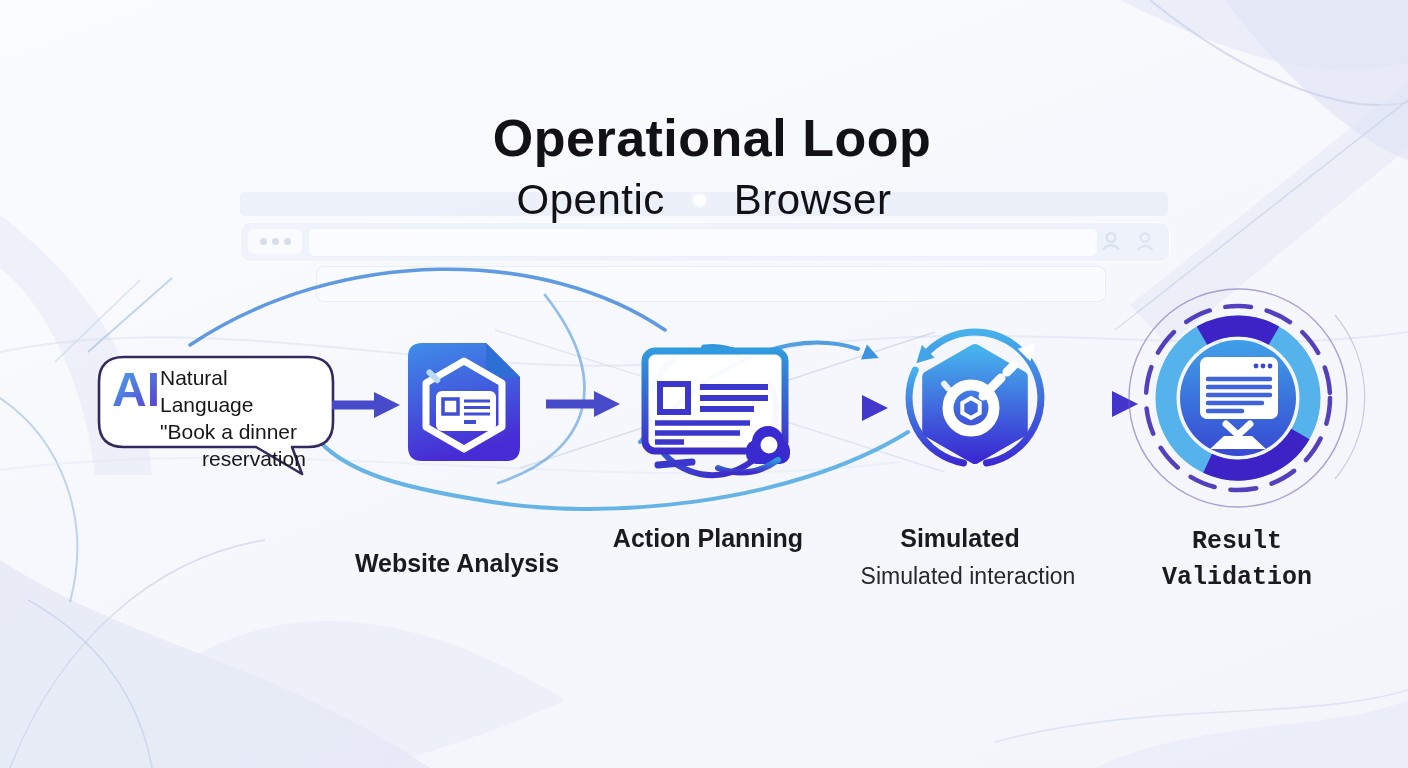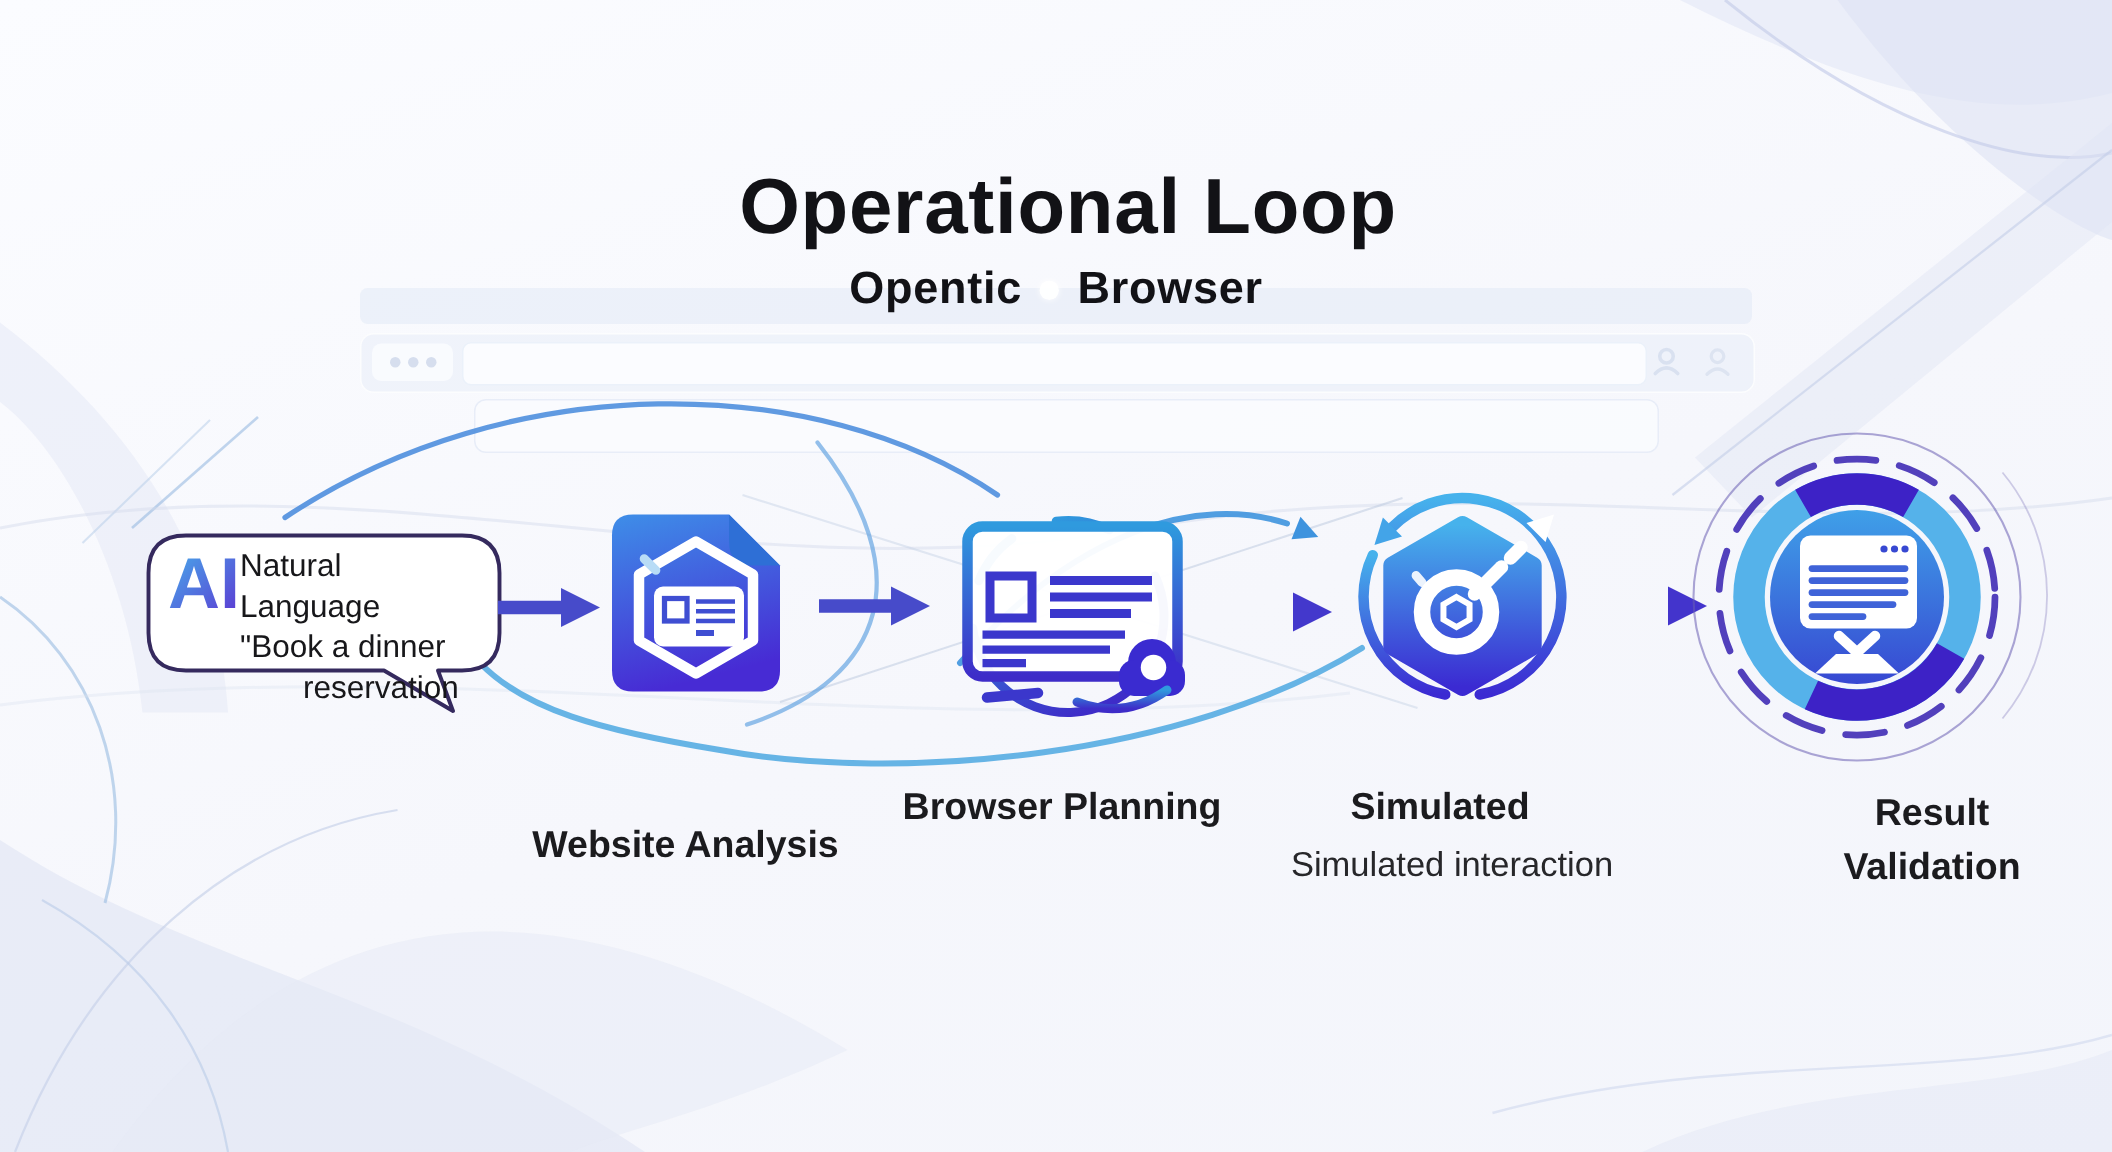--- a/index.html
+++ b/index.html
@@ -5,22 +5,22 @@
   html,body{margin:0;padding:0;}
   body{font-family:"Liberation Sans", sans-serif; background:#ffffff;}
   #stage{position:relative;width:1408px;height:768px;overflow:hidden;
          background:linear-gradient(160deg,#fbfcff 0%,#f6f7fc 55%,#f3f5fb 100%);}
   .abs{position:absolute;}
   svg{display:block;}
 
   
   .title-block{left:0;top:108px;width:1408px;text-align:center;color:#121216;}
   .title-line1{font-size:52px;font-weight:700;letter-spacing:.5px;padding-left:16px;}
-  .title-line2{font-size:30px;font-weight:700;letter-spacing:.5px;margin-top:8px;
-               display:flex;justify-content:center;align-items:center;gap:12px;}
+  .title-line2{font-size:42px;font-weight:400;letter-spacing:.5px;margin-top:8px;
+               display:flex;justify-content:center;align-items:center;gap:28px;}
   .title-dot{width:13px;height:13px;border-radius:50%;background:rgba(255,255,255,.95);
              box-shadow:0 0 4px rgba(255,255,255,.9);}
 
   
   .tab-strip{left:240px;top:192px;width:928px;height:24px;border-radius:5px;
              background:rgba(226,233,246,.55);}
   .address-bar{left:240px;top:222px;width:928px;height:38px;border-radius:9px;
                background:rgba(234,239,249,.6);border:1px solid rgba(255,255,255,.8);}
   .dots-box{left:248px;top:229px;width:54px;height:25px;border-radius:6px;
             background:rgba(249,251,254,.95);display:flex;align-items:center;
@@ -240,25 +240,25 @@
       <line x1="86" y1="114" x2="148" y2="114"></line>
       <line x1="86" y1="122" x2="140" y2="122"></line>
       <line x1="86" y1="130" x2="120" y2="130"></line>
     </g>
     <path d="M104,143 L116,154 L128,143" fill="none" stroke="#ffffff" stroke-width="7" stroke-linecap="round" stroke-linejoin="round"></path>
     <path d="M88,168 L102,155 L130,155 L144,168 Z" fill="#ffffff"></path>
   </svg>
 
   <div class="abs step-title" style="left:337px;top:524px;width:240px;margin-top:25px;">Website Analysis</div>
 
-  <div class="abs step-title" style="left:588px;top:524px;width:240px;">Browser Planning</div>
+  <div class="abs step-title" style="left:588px;top:524px;width:240px;">Action Planning</div>
 
   <div class="abs step-title" style="left:840px;top:524px;width:240px;">Simulated</div>
   <div class="abs step-sub" style="left:818px;top:560px;width:300px;">
     <div>Simulated interaction</div>
   </div>
 
-  <div class="abs step-title" style="left:1168px;top:524px;width:240px;line-height:36px;">
+  <div class="abs step-title" style="left:1117px;top:524px;width:240px;line-height:36px;font-family:Liberation Mono, monospace;">
     <div>Result</div>
     <div>Validation</div>
   </div>
 
 </div>
 
 </body></html>

